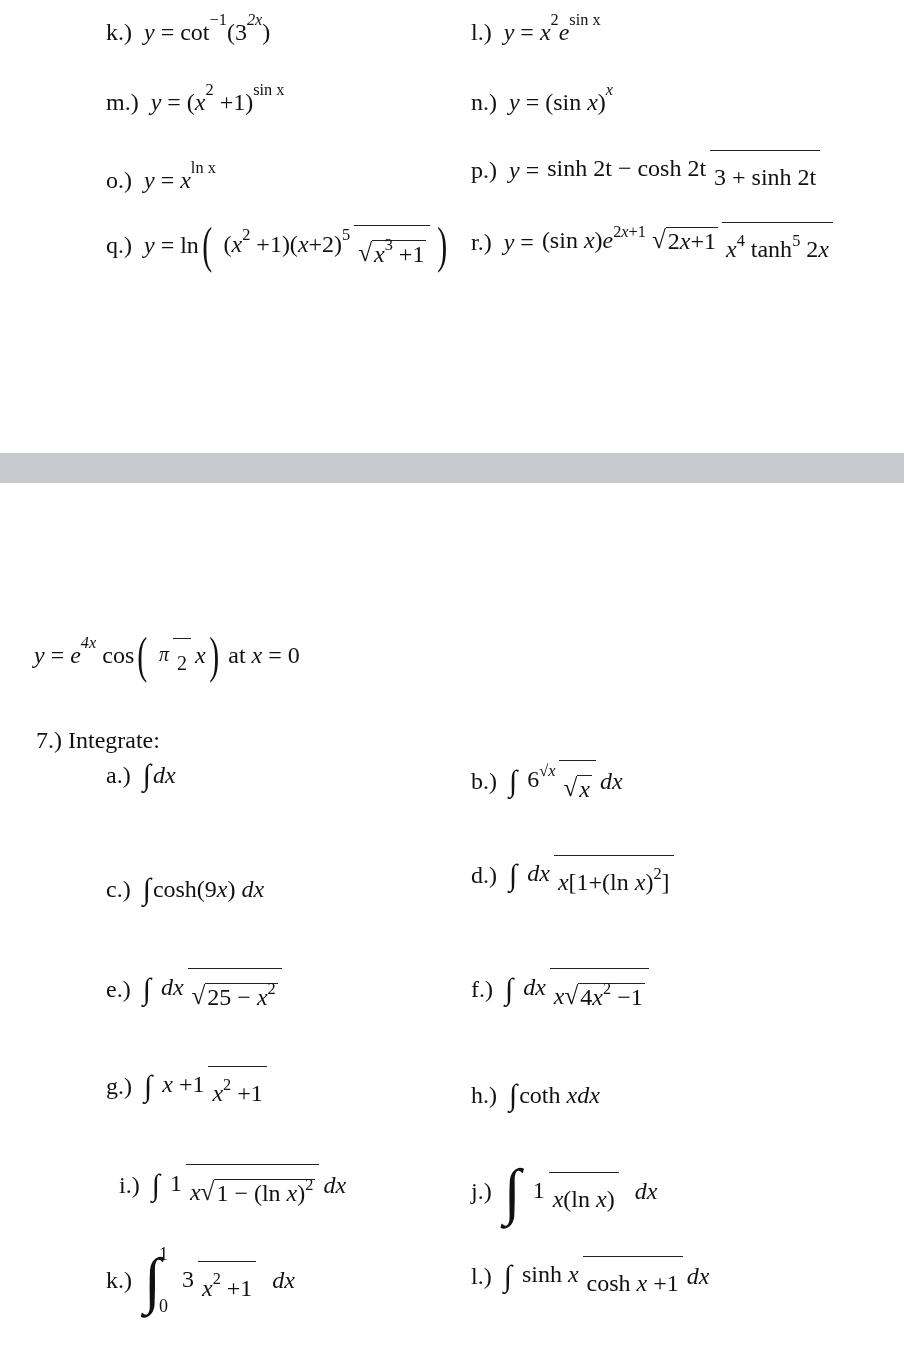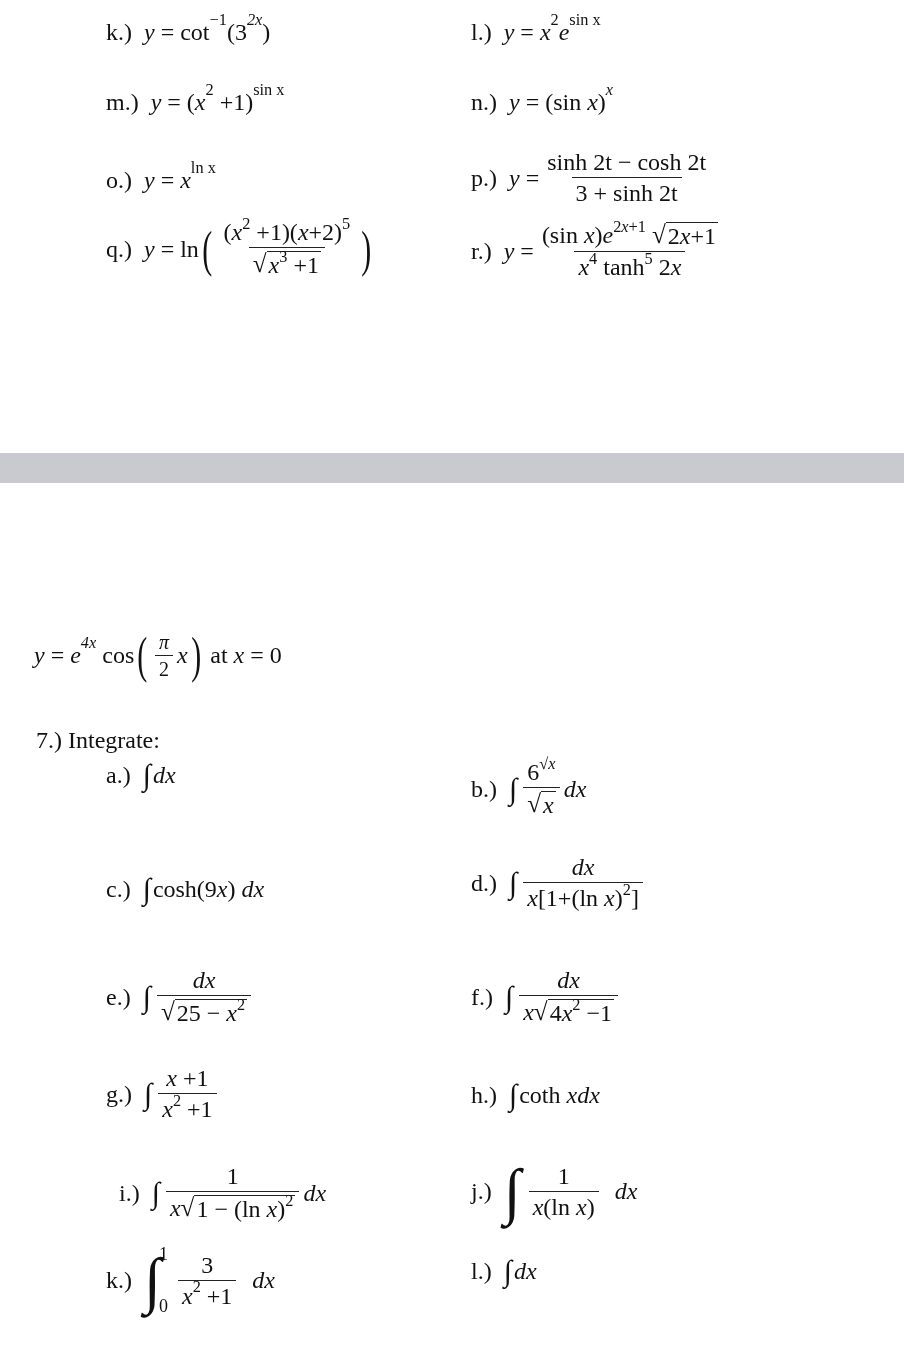--- a/index.html
+++ b/index.html
@@ -2,23 +2,23 @@
 <html><head>
 <meta charset="utf-8">
 <style>
   html, body { margin: 0; padding: 0; background: #ffffff; }
   body { width: 904px; height: 1368px; position: relative; overflow: hidden;
          font-family: "Liberation Serif", "DejaVu Serif", serif; color: #111; }
   .item { position: absolute; font-size: 24px; line-height: 1; white-space: nowrap; display: flex; align-items: center; }
   .lbl { margin-right: 12px; }
   .i { font-style: italic; }
   sup { font-size: 0.68em; vertical-align: 0; position: relative; top: -0.7em; }
-  .frac { display: inline-flex; flex-direction: column; align-items: center; vertical-align: middle; margin: 0 4px; }
+  .frac { display: inline-flex; flex-direction: row; align-items: center; vertical-align: middle; margin: 0 4px; }
   .frac .num { padding: 0 4px 3px; }
-  .frac .den { padding: 3px 4px 0; border-top: 1.5px solid #222; }
+  .frac .den { padding: 14px 4px 0; border-top: 1.5px solid #222; }
   .sqrt { display: inline-flex; align-items: stretch; }
   .sqrt .rad { font-size: 1.05em; margin-right: 0; }
   .sqrt .under { border-top: 1.5px solid #222; padding: 1px 2px 0; }
   .int { font-size: 30px; margin-right: 2px; font-style: normal; }
   .bigint { font-size: 62px; margin-right: 4px; line-height: 1; }
   .midparen { font-size: 50px; line-height: 1; transform: scaleX(0.6); display: inline-block; }
   .divider { position: absolute; left: 0; top: 453px; width: 904px; height: 30px; background: #c8cacf; }
   .limits { display: inline-flex; flex-direction: column; justify-content: space-between; height: 70px; font-size: 18px; margin-left: -6px; margin-right: 6px; }
 </style>
 </head>
@@ -204,14 +204,18 @@
   </span>
   <span class="frac">
     <span class="num">3</span>
     <span class="den"><span class="i">x</span><sup>2</sup> +1</span>
   </span>&nbsp;&nbsp;<span class="i">dx</span>
 </div>
 
 <div class="item" style="left:471px;top:1256px;">
   <span class="lbl">l.)</span>
   <span class="int">∫</span>
+  <span class="frac">
+    <span class="num">sinh <span class="i">x</span></span>
+    <span class="den">cosh <span class="i">x</span> +1</span>
+  </span>
     <span class="i">dx</span>
 </div>
 
 </body></html>

